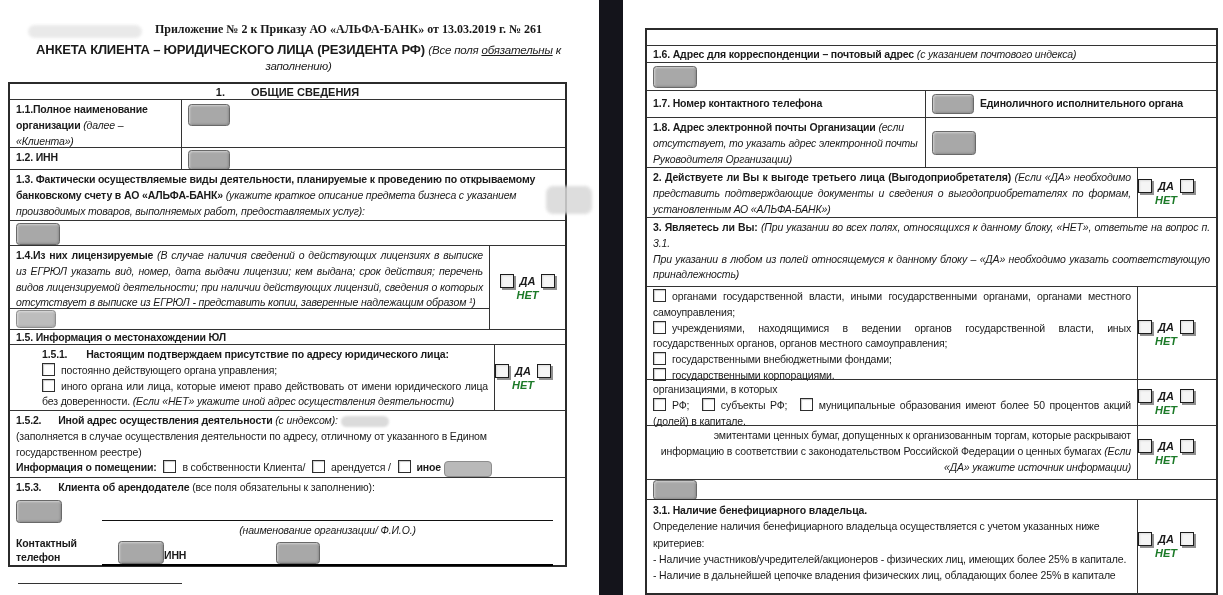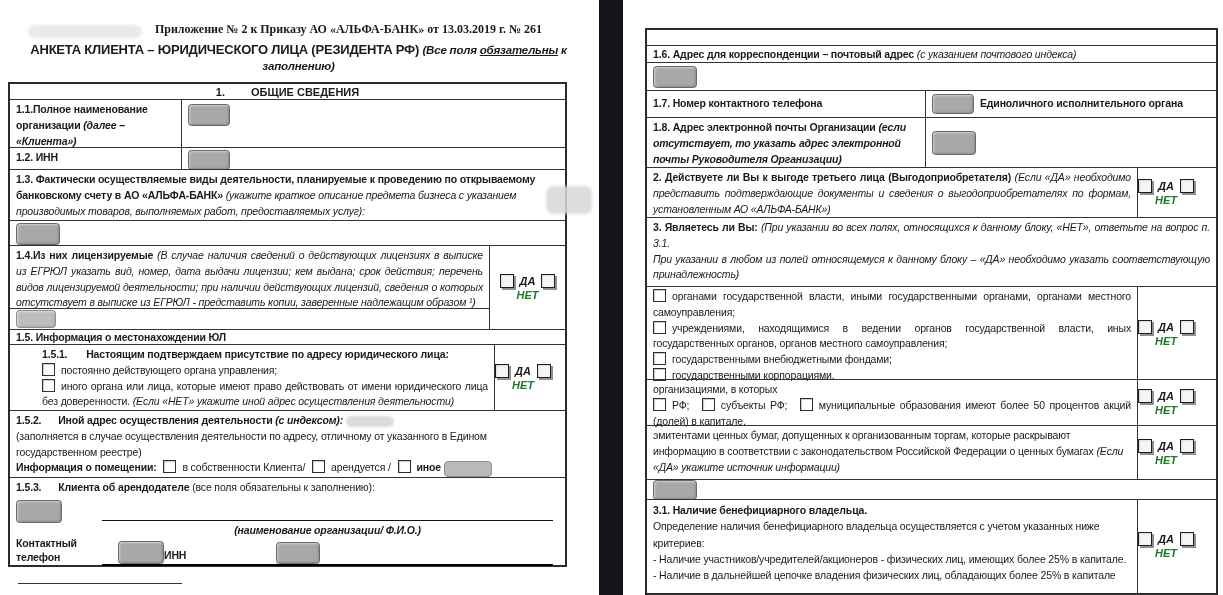--- a/index.html
+++ b/index.html
@@ -11,21 +11,21 @@
     -webkit-font-smoothing:antialiased;
   }
   .canvas{position:absolute;inset:0;outline:1px solid #cfcfcf;}
   .page{position:absolute;top:0;height:595px;background:#fff;overflow:hidden;}
   .page-left{left:0;width:599px;}
   .page-right{left:623px;width:600px;}
   .divider{position:absolute;left:599px;top:0;width:24px;height:595px;background:#14141b;}
 
   .b{font-weight:bold;}
   .i{font-style:italic;}
-  .bi{font-weight:bold;font-style:italic;}
+  .bi{font-weight:normal;font-style:italic;}
   .u{text-decoration:underline;}
 
   
   .appendix{position:absolute;left:0;right:10px;top:22px;text-align:center;padding-left:108px;
     font-family:"Liberation Serif",serif;font-weight:bold;font-size:12px;}
   .ftitle{position:absolute;left:8px;right:10px;top:42px;text-align:center;
     font-size:13px;line-height:16px;letter-spacing:-0.2px;}
   .ftitle .bi{font-size:11.5px;}
 
   
@@ -318,21 +318,21 @@
               <span class="cb3d"></span>
               <span>ДА</span>
               <span class="cb3d"></span>
             </div>
             <span class="net">НЕТ</span>
           </div>
         </div>
       </div>
 
       <div class="row" style="height:54px;">
-        <div class="cell" style="flex:0 0 490px;">
+        <div class="cell" style="flex:0 0 490px;text-align:right;">
           <span>эмитентами ценных бумаг, допущенных к организованным торгам, которые раскрывают информацию в соответствии с законодательством Российской Федерации о ценных бумагах </span><span class="i">(Если «ДА» укажите источник информации)</span>
         </div>
         <div class="cell-yn grow">
           <div class="yn">
             <div class="yn-top">
               <span class="cb3d"></span>
               <span>ДА</span>
               <span class="cb3d"></span>
             </div>
             <span class="net">НЕТ</span>

